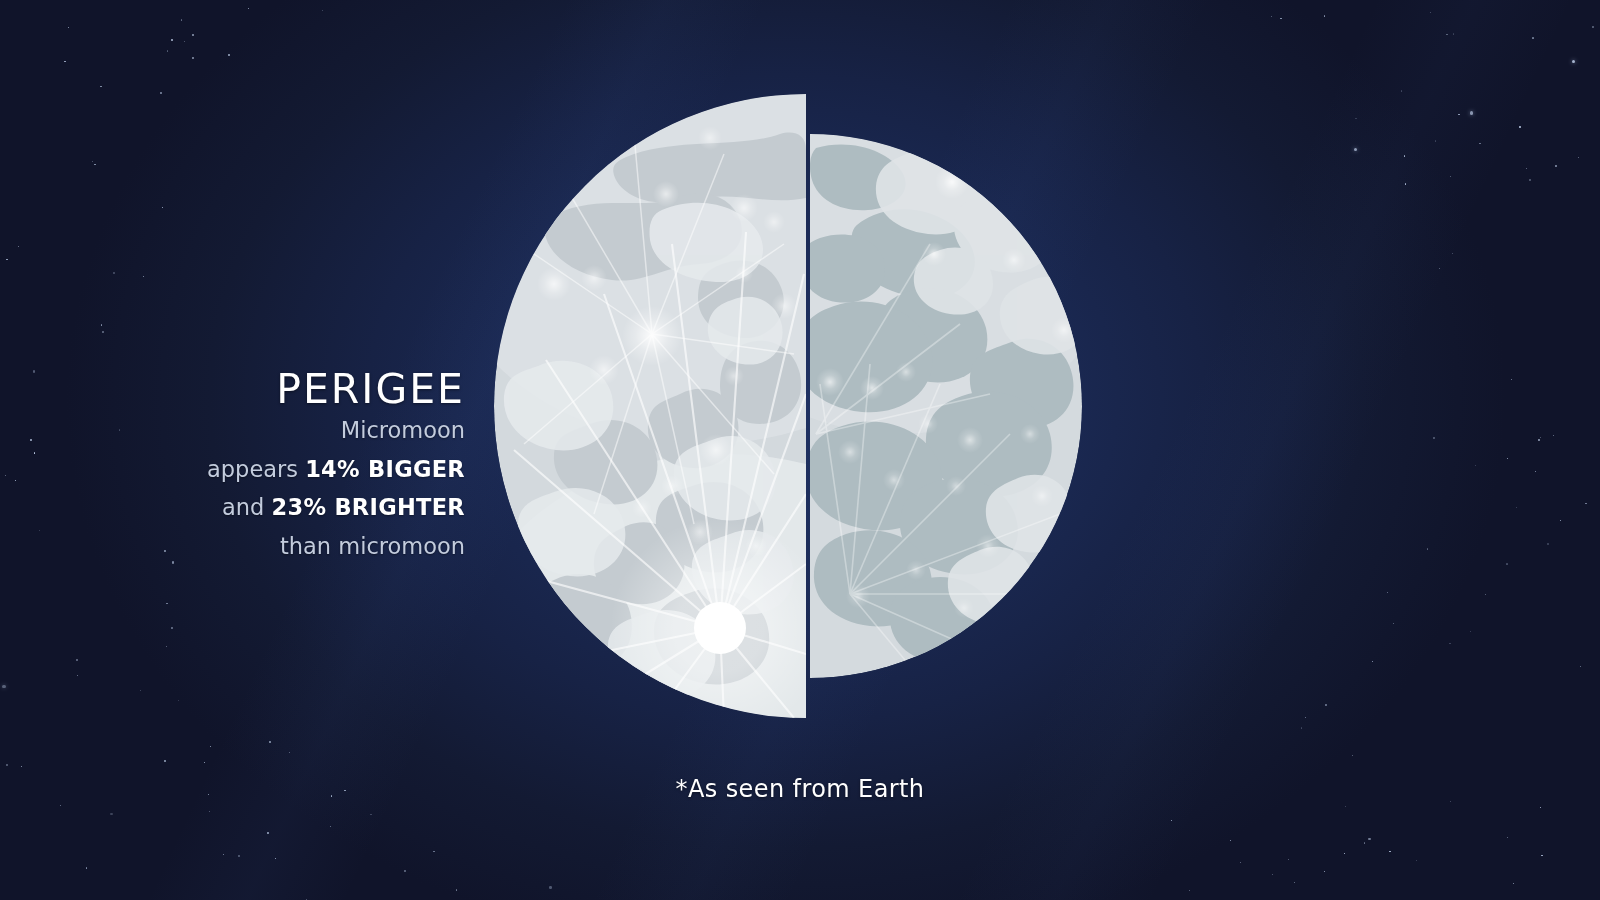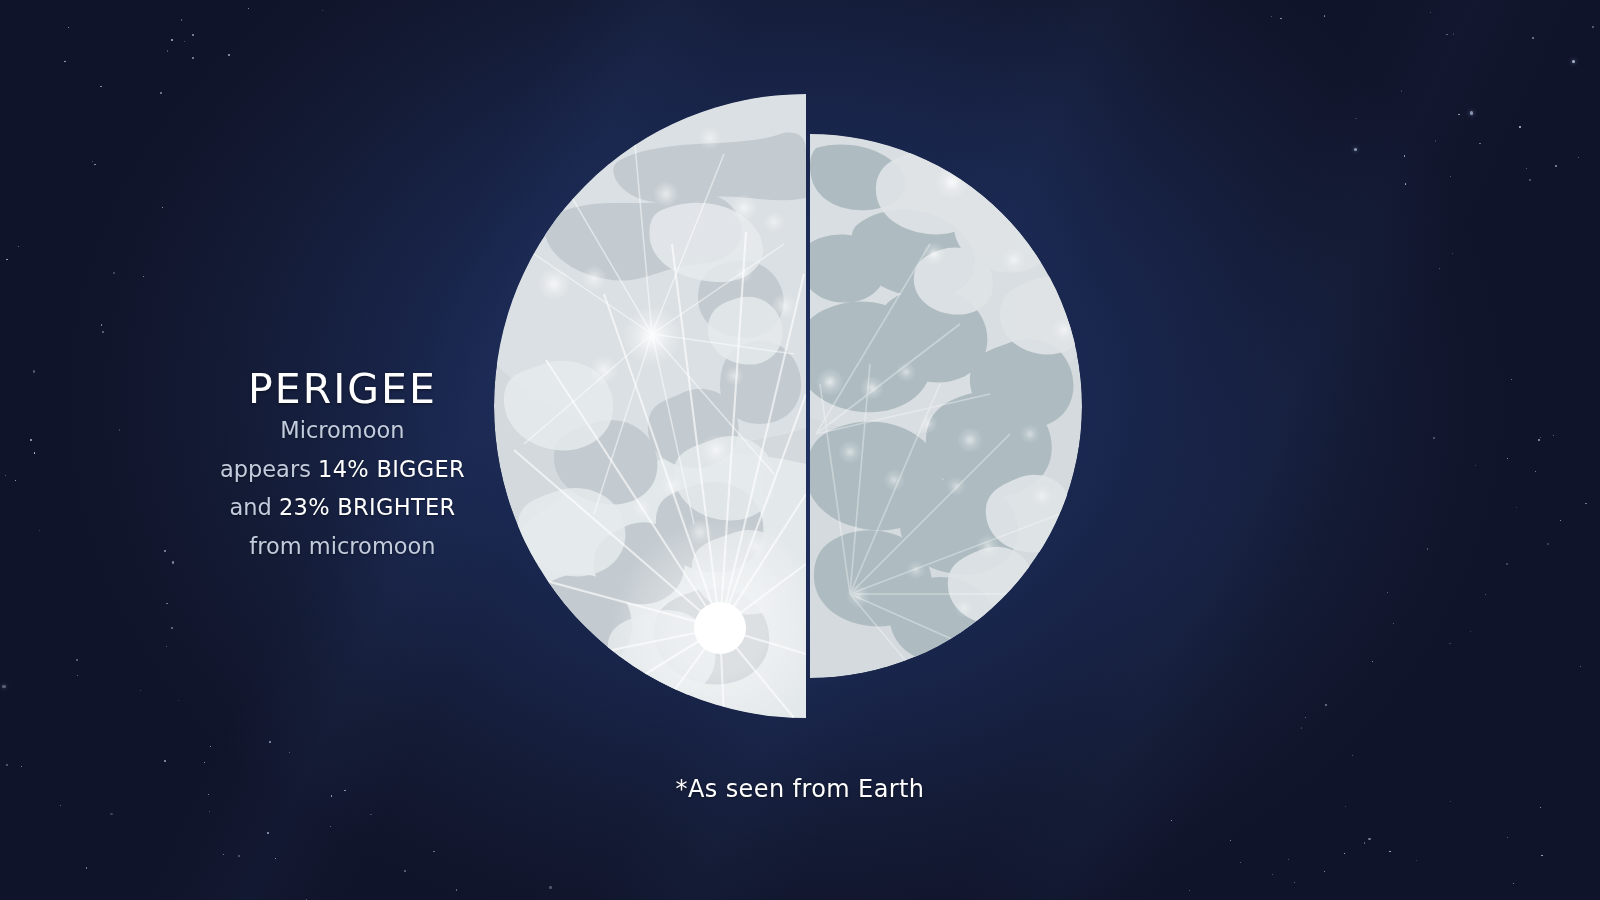--- a/index.html
+++ b/index.html
@@ -37,22 +37,22 @@
     font-family:"DejaVu Sans", sans-serif;
     font-weight:400; letter-spacing:2px; color:#ffffff;
     font-size:41px; line-height:1.05;
     text-shadow:0 1px 3px rgba(0,0,0,.45);
   }
   .sub {
     font-size:22.5px; line-height:1.72; color:#c3ccdd;
     text-shadow:0 1px 2px rgba(0,0,0,.4);
     white-space:nowrap;
   }
-  .sub .hl { color:#ffffff; font-weight:400; letter-spacing:.3px; }
-  #left-text  { right:1135px; top:368px; text-align:center; }
+  .sub .hl { color:#ffffff; font-weight:700; letter-spacing:.3px; }
+  #left-text  { right:1135px; top:368px; text-align:right; }
   #right-text { left:1098px;  top:370px; text-align:left;  }
   #footnote {
     position:absolute; left:0; right:0; top:775px; text-align:center;
     font-size:24px; color:#ffffff; letter-spacing:.4px;
     text-shadow:0 1px 3px rgba(0,0,0,.45);
   }
 </style>
 </head>
 <body>
 
@@ -416,20 +416,20 @@
       </g>
     </svg>
   </div>
 
   <div class="txt-block" id="left-text">
     <div class="heading">PERIGEE</div>
     <div class="sub" id="left-sub">
         <div><span>Micromoon</span></div>
         <div><span>appears </span><span class="hl">14% BIGGER</span></div>
         <div><span>and </span><span class="hl">23% BRIGHTER</span></div>
-        <div><span>from micromoon</span></div>
+        <div><span>than micromoon</span></div>
       </div>
   </div>
 
 
   <div id="footnote">*As seen from Earth</div>
 
 </div>
 
 </body></html>

